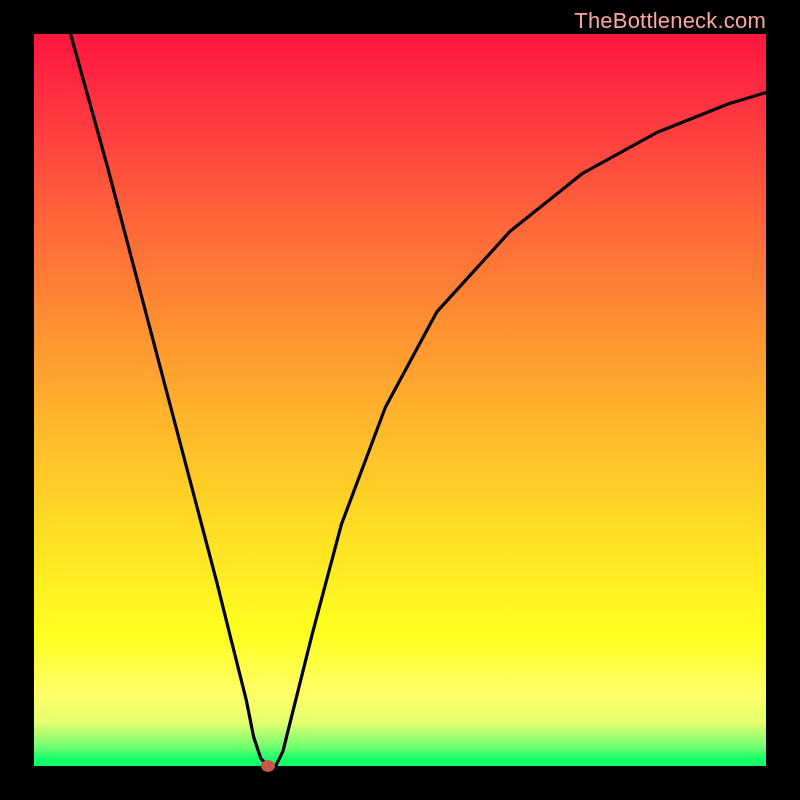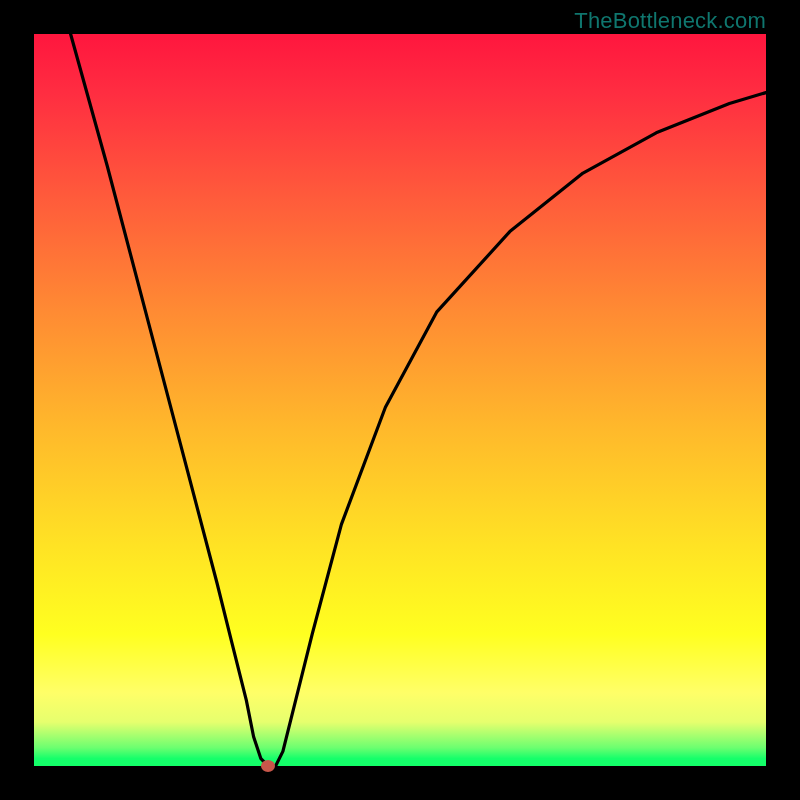--- a/index.html
+++ b/index.html
@@ -39,21 +39,21 @@
       #e6ff6e 94%,
       #6cff70 97.5%,
       #15ff6a 99%,
       #13ff68 100%
     );
   }
   .watermark {
     position: absolute;
     top: 8px;
     right: 34px;
-    color: #0f766e;
+    color: #fca5a5;
     font-size: 22px;
     font-weight: 500;
     letter-spacing: 0.2px;
     user-select: none;
   }
   svg.curve {
     position: absolute;
     left: 0;
     top: 0;
     width: 732px;

